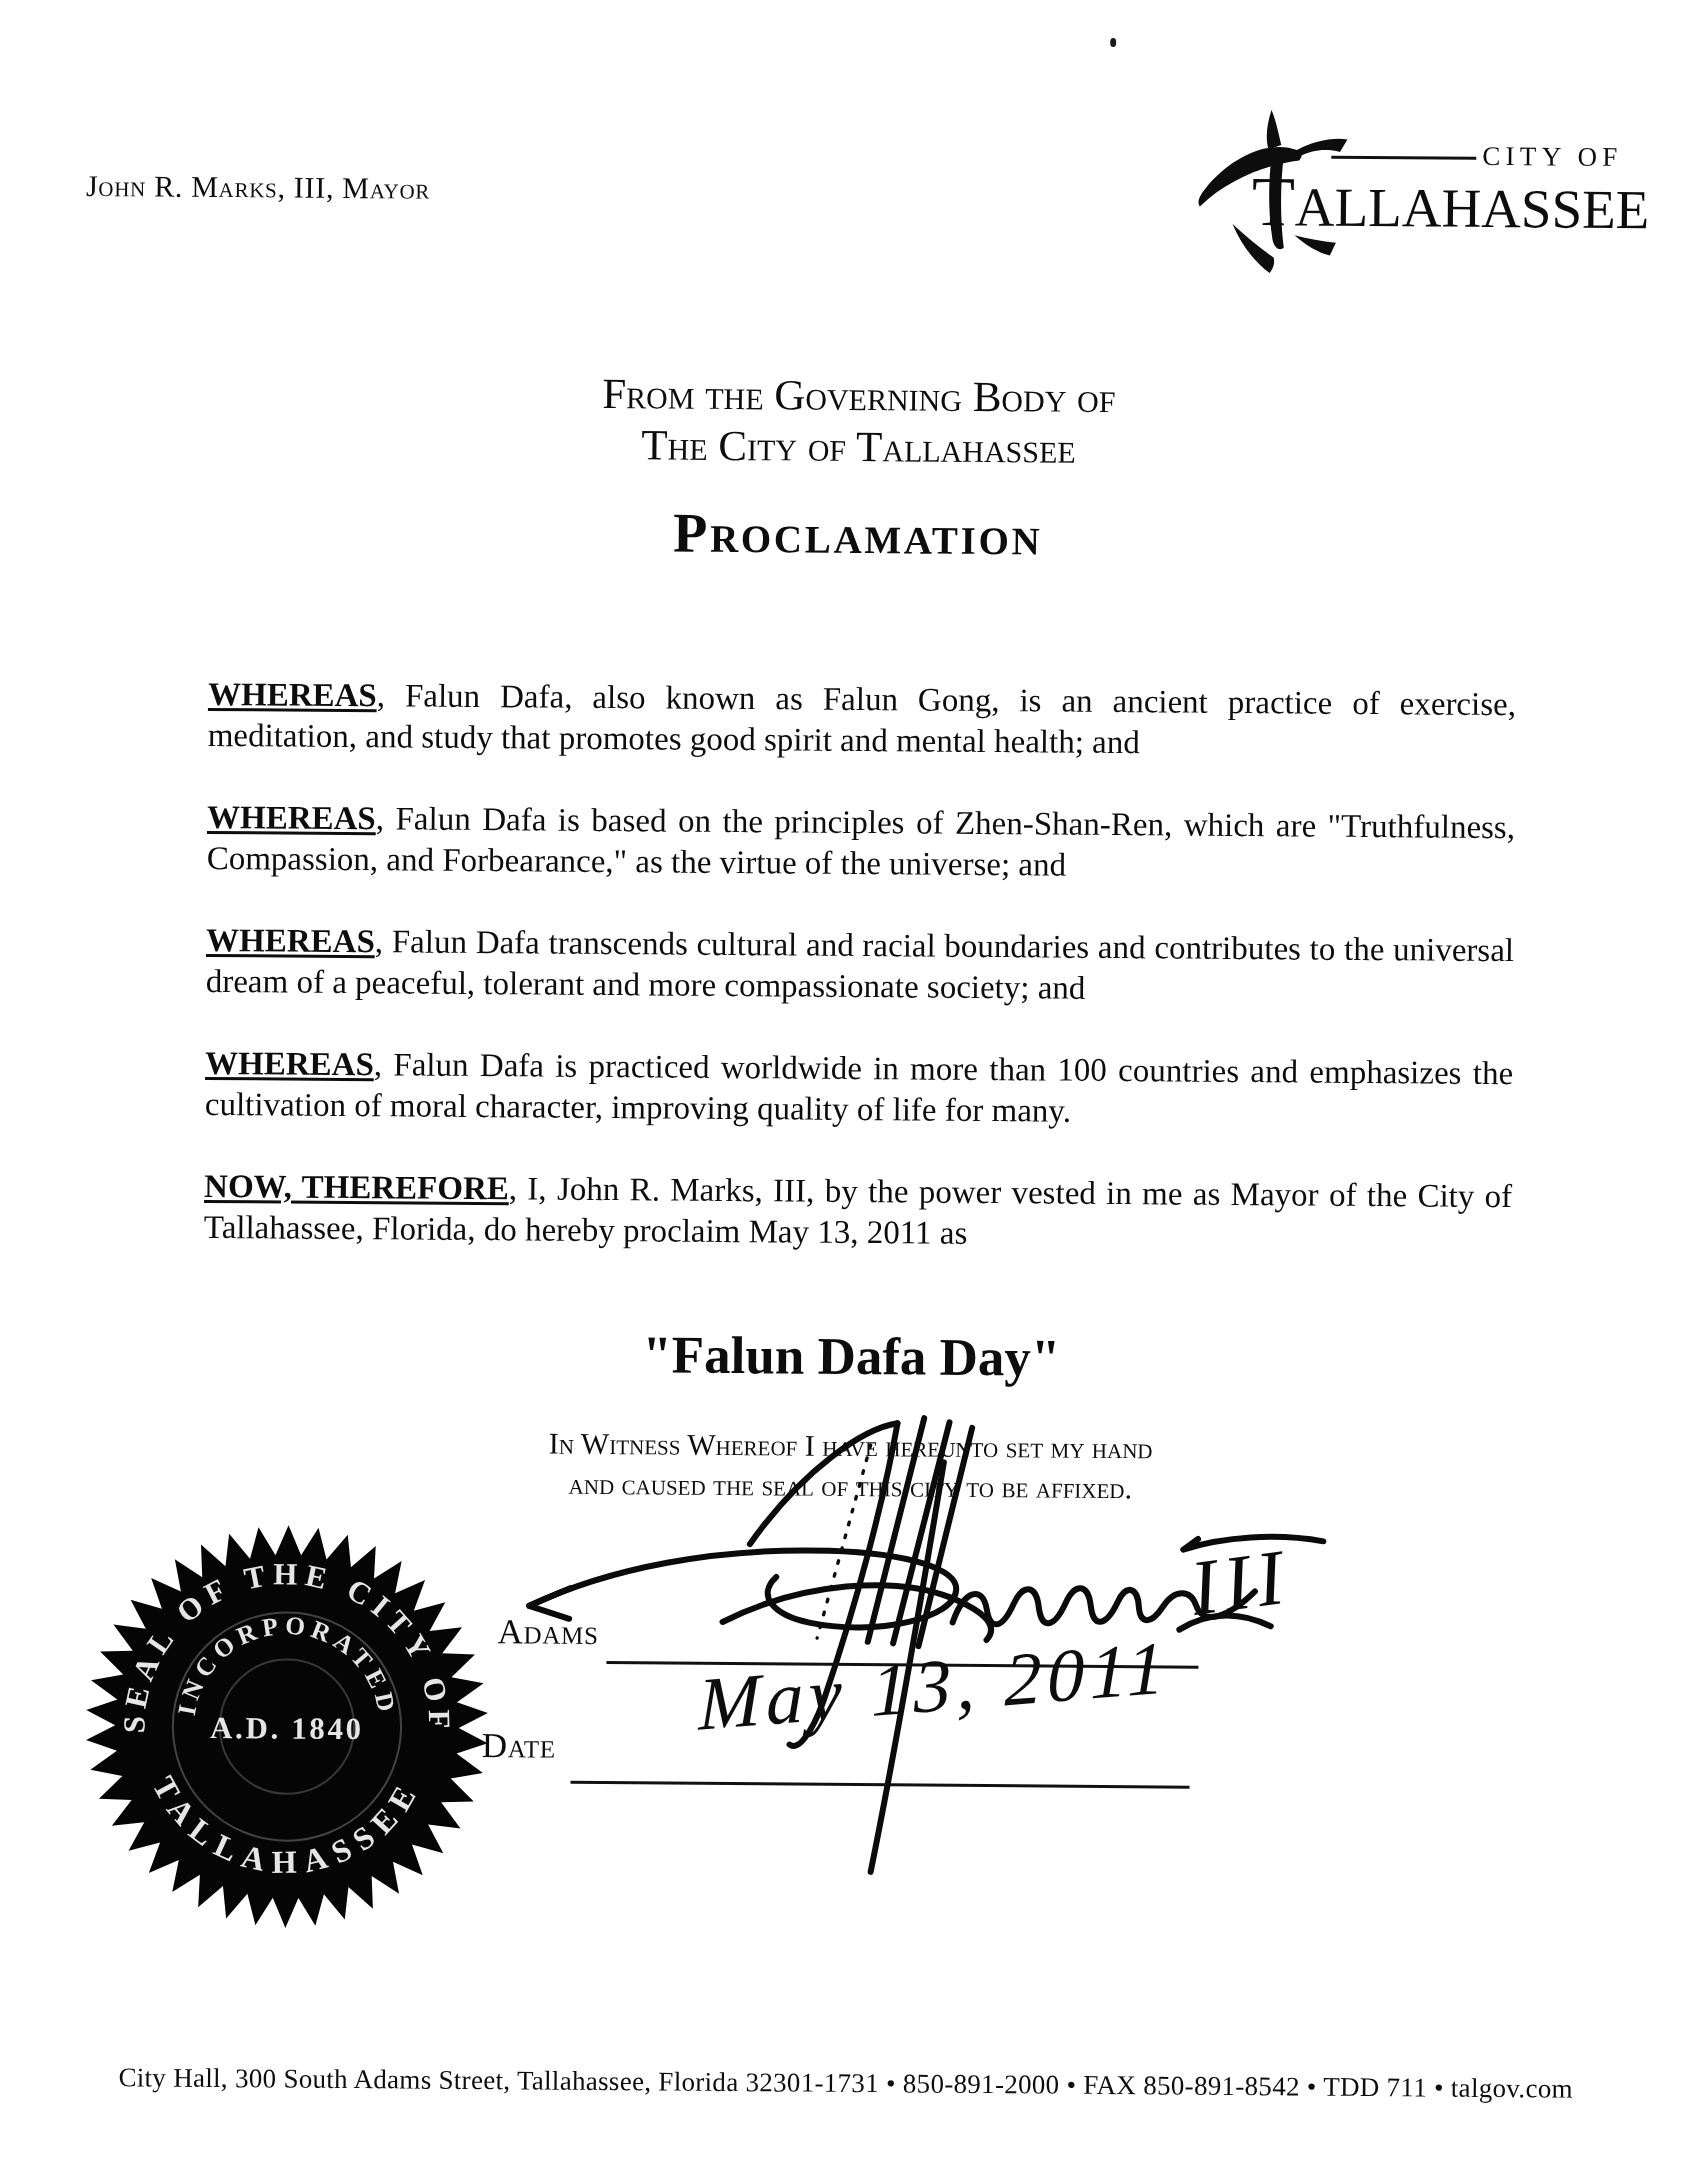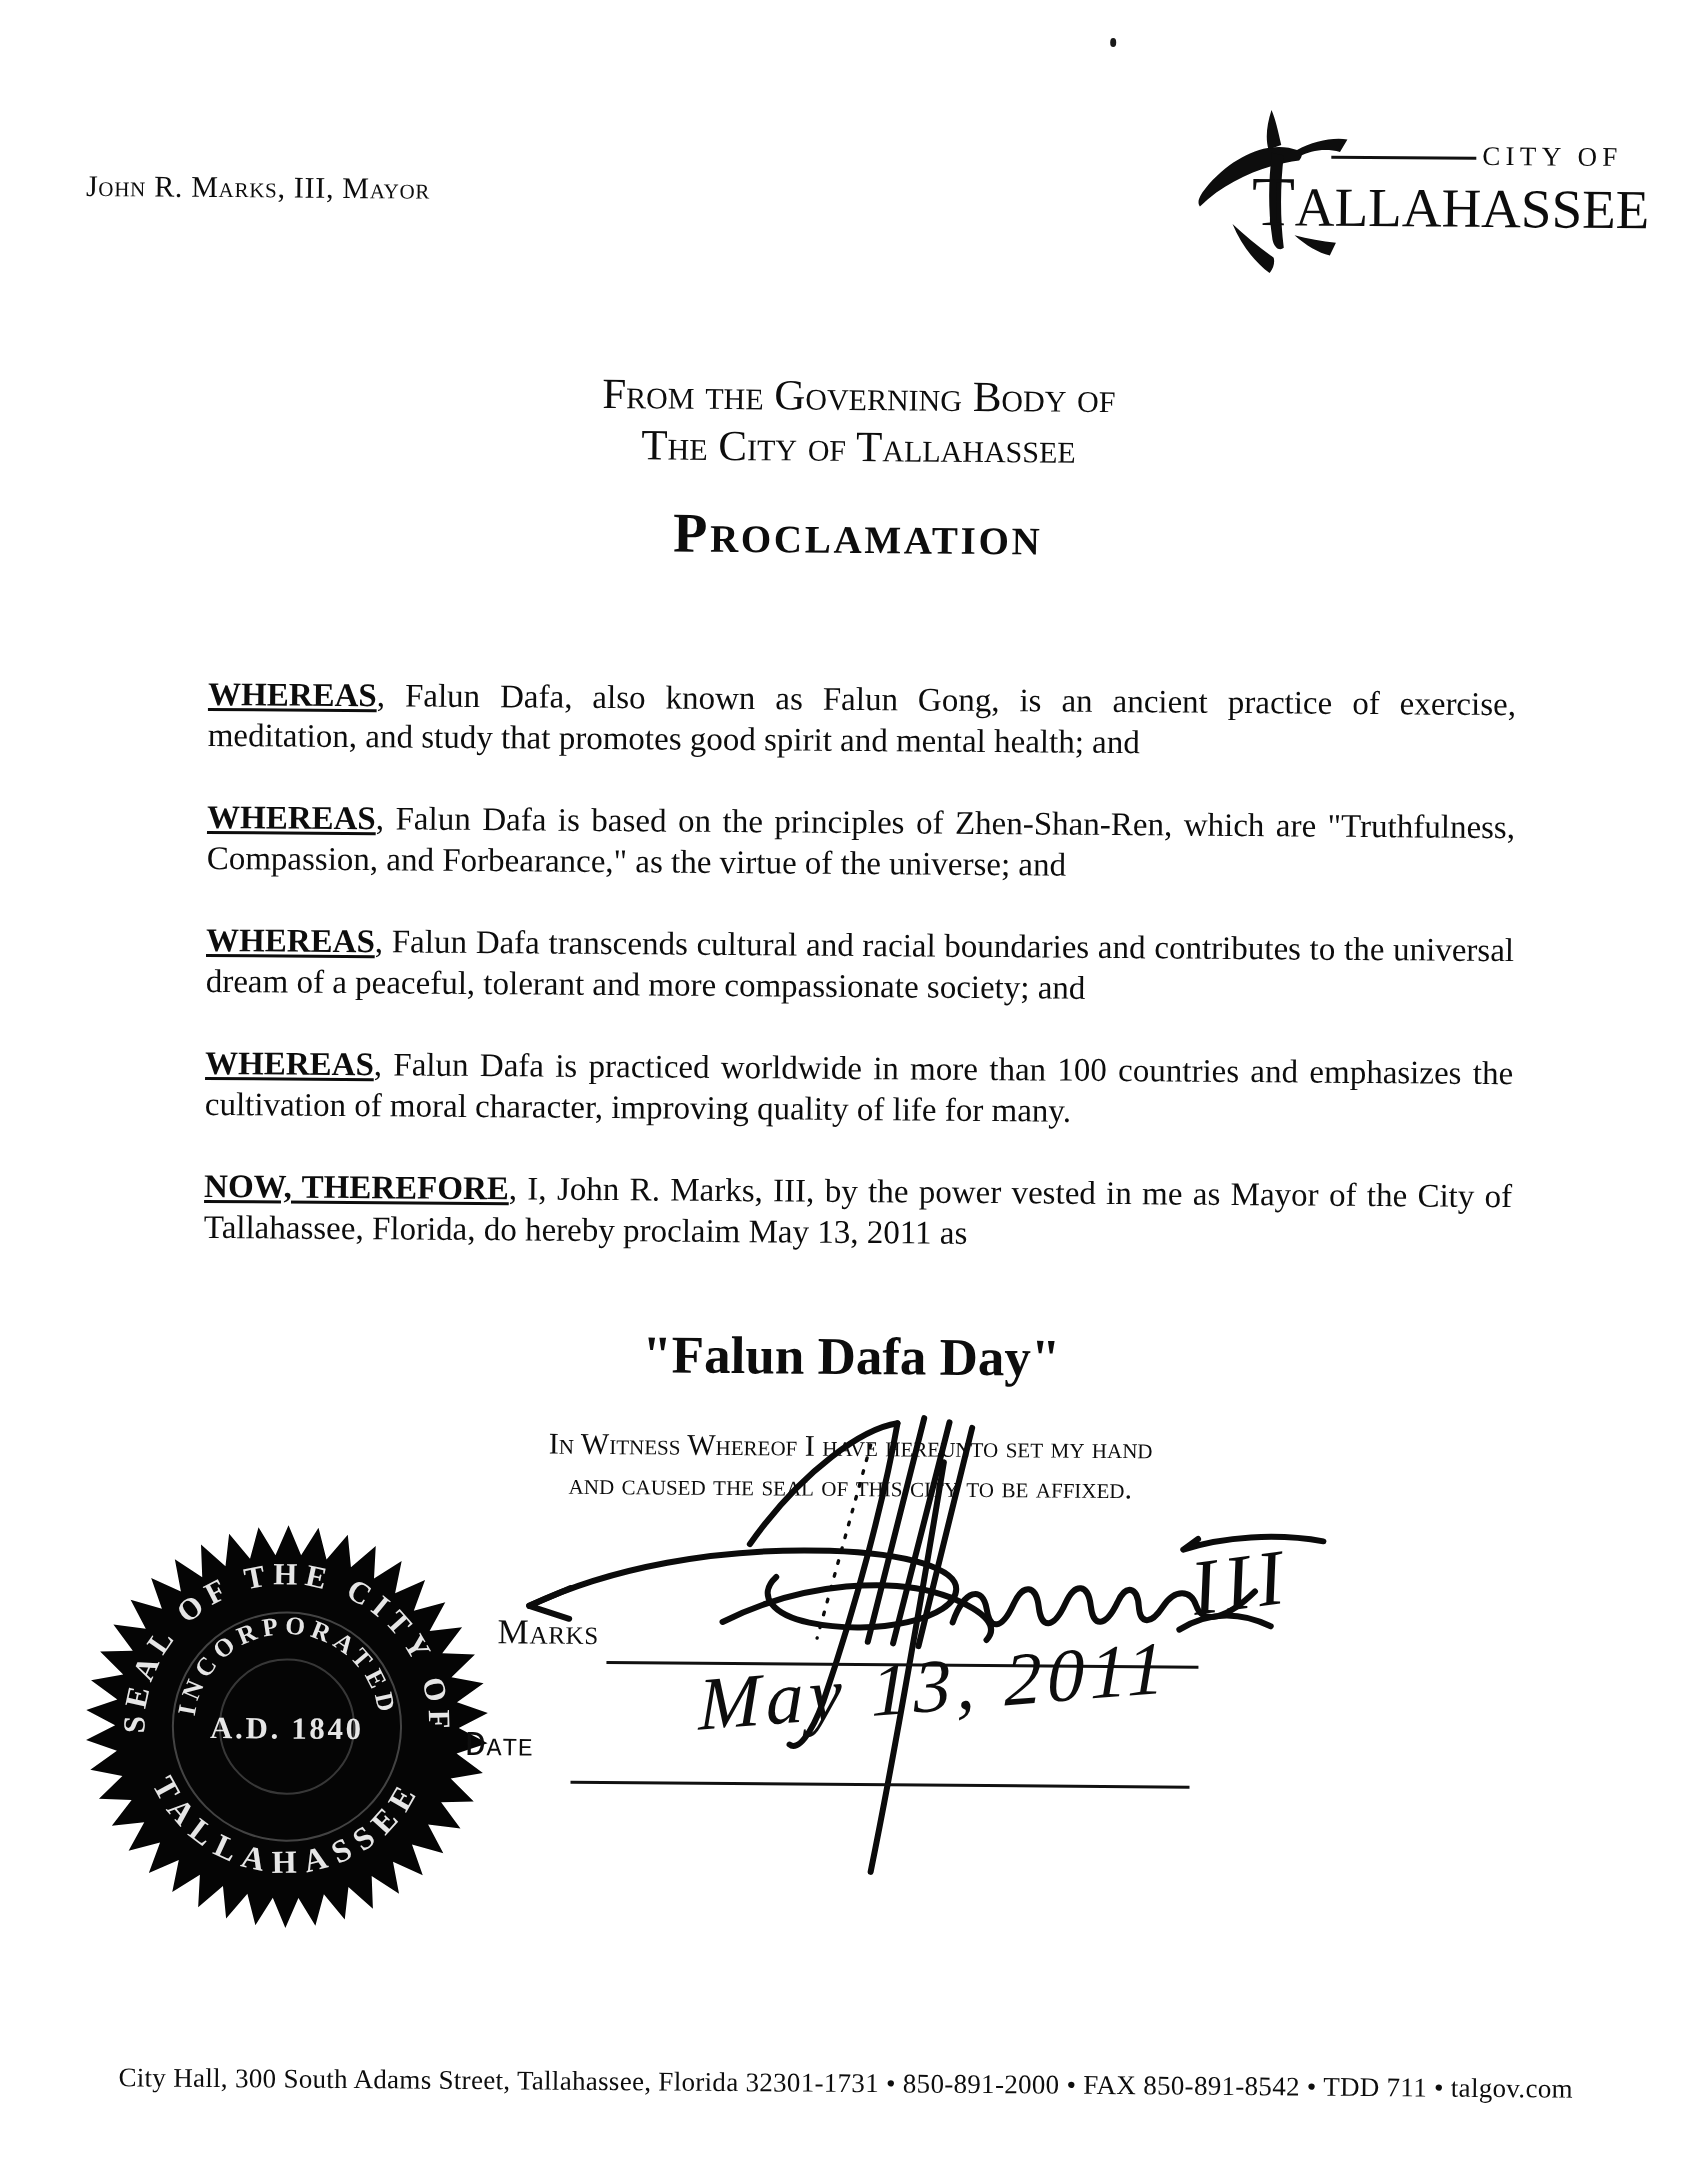--- a/index.html
+++ b/index.html
@@ -101,22 +101,22 @@
   }
   .mayor-label {
     position: absolute; left: 502px; top: 1615px;
     font-size: 35px; font-variant: small-caps; letter-spacing: 0.7px;
   }
   .mayor-line {
     position: absolute; left: 611px; top: 1663px;
     width: 592px; height: 3.3px; background: #111;
   }
   .date-label {
-    position: absolute; left: 470px; top: 1729px;
-    font-size: 35px; font-variant: small-caps; letter-spacing: 0.7px; font-family: Liberation Mono, monospace;
+    position: absolute; left: 487px; top: 1729px;
+    font-size: 35px; font-variant: small-caps; letter-spacing: 0.7px;
   }
   .date-line {
     position: absolute; left: 576px; top: 1783px;
     width: 619px; height: 3.3px; background: #111;
   }
   .date-hand {
     position: absolute; left: 704px; top: 1663px;
     font-size: 75px; font-style: italic; letter-spacing: 5.3px;
     transform: rotate(-5deg) skewX(-4deg);
     transform-origin: left bottom;
@@ -210,21 +210,21 @@
 
     <path d="M310,352 C430,290 570,282 650,312 C706,334 724,356 706,376"></path>
 
     <path d="M655,350 C672,300 700,294 706,330 C711,360 728,362 746,322 C760,290 780,292 784,326 C788,358 806,360 824,320 C838,288 858,290 862,324 C866,356 884,356 902,318 C914,290 932,294 934,324 C936,350 952,352 970,324 C988,296 1012,298 1020,322 C1030,352 1068,340 1108,300"></path>
 
     <path d="M1000,238 C1060,218 1140,212 1210,224 M1000,238 L1022,222"></path>
     <text class="sig-suffix" x="1018" y="336" transform="rotate(-8 1018 336)">III</text>
     <path d="M995,358 C1040,330 1085,330 1132,352"></path>
   </svg>
 
-  <div class="mayor-label">Marks</div>
+  <div class="mayor-label">Adams</div>
   <div class="mayor-line"></div>
 
   <div class="date-label">Date</div>
   <div class="date-line"></div>
   <div class="date-hand">May 13, 2011</div>
 
   <div class="footer">City Hall, 300 South Adams Street, Tallahassee, Florida 32301-1731 • 850-891-2000 • FAX 850-891-8542 • TDD 711 • talgov.com</div>
 
 </div>
 

